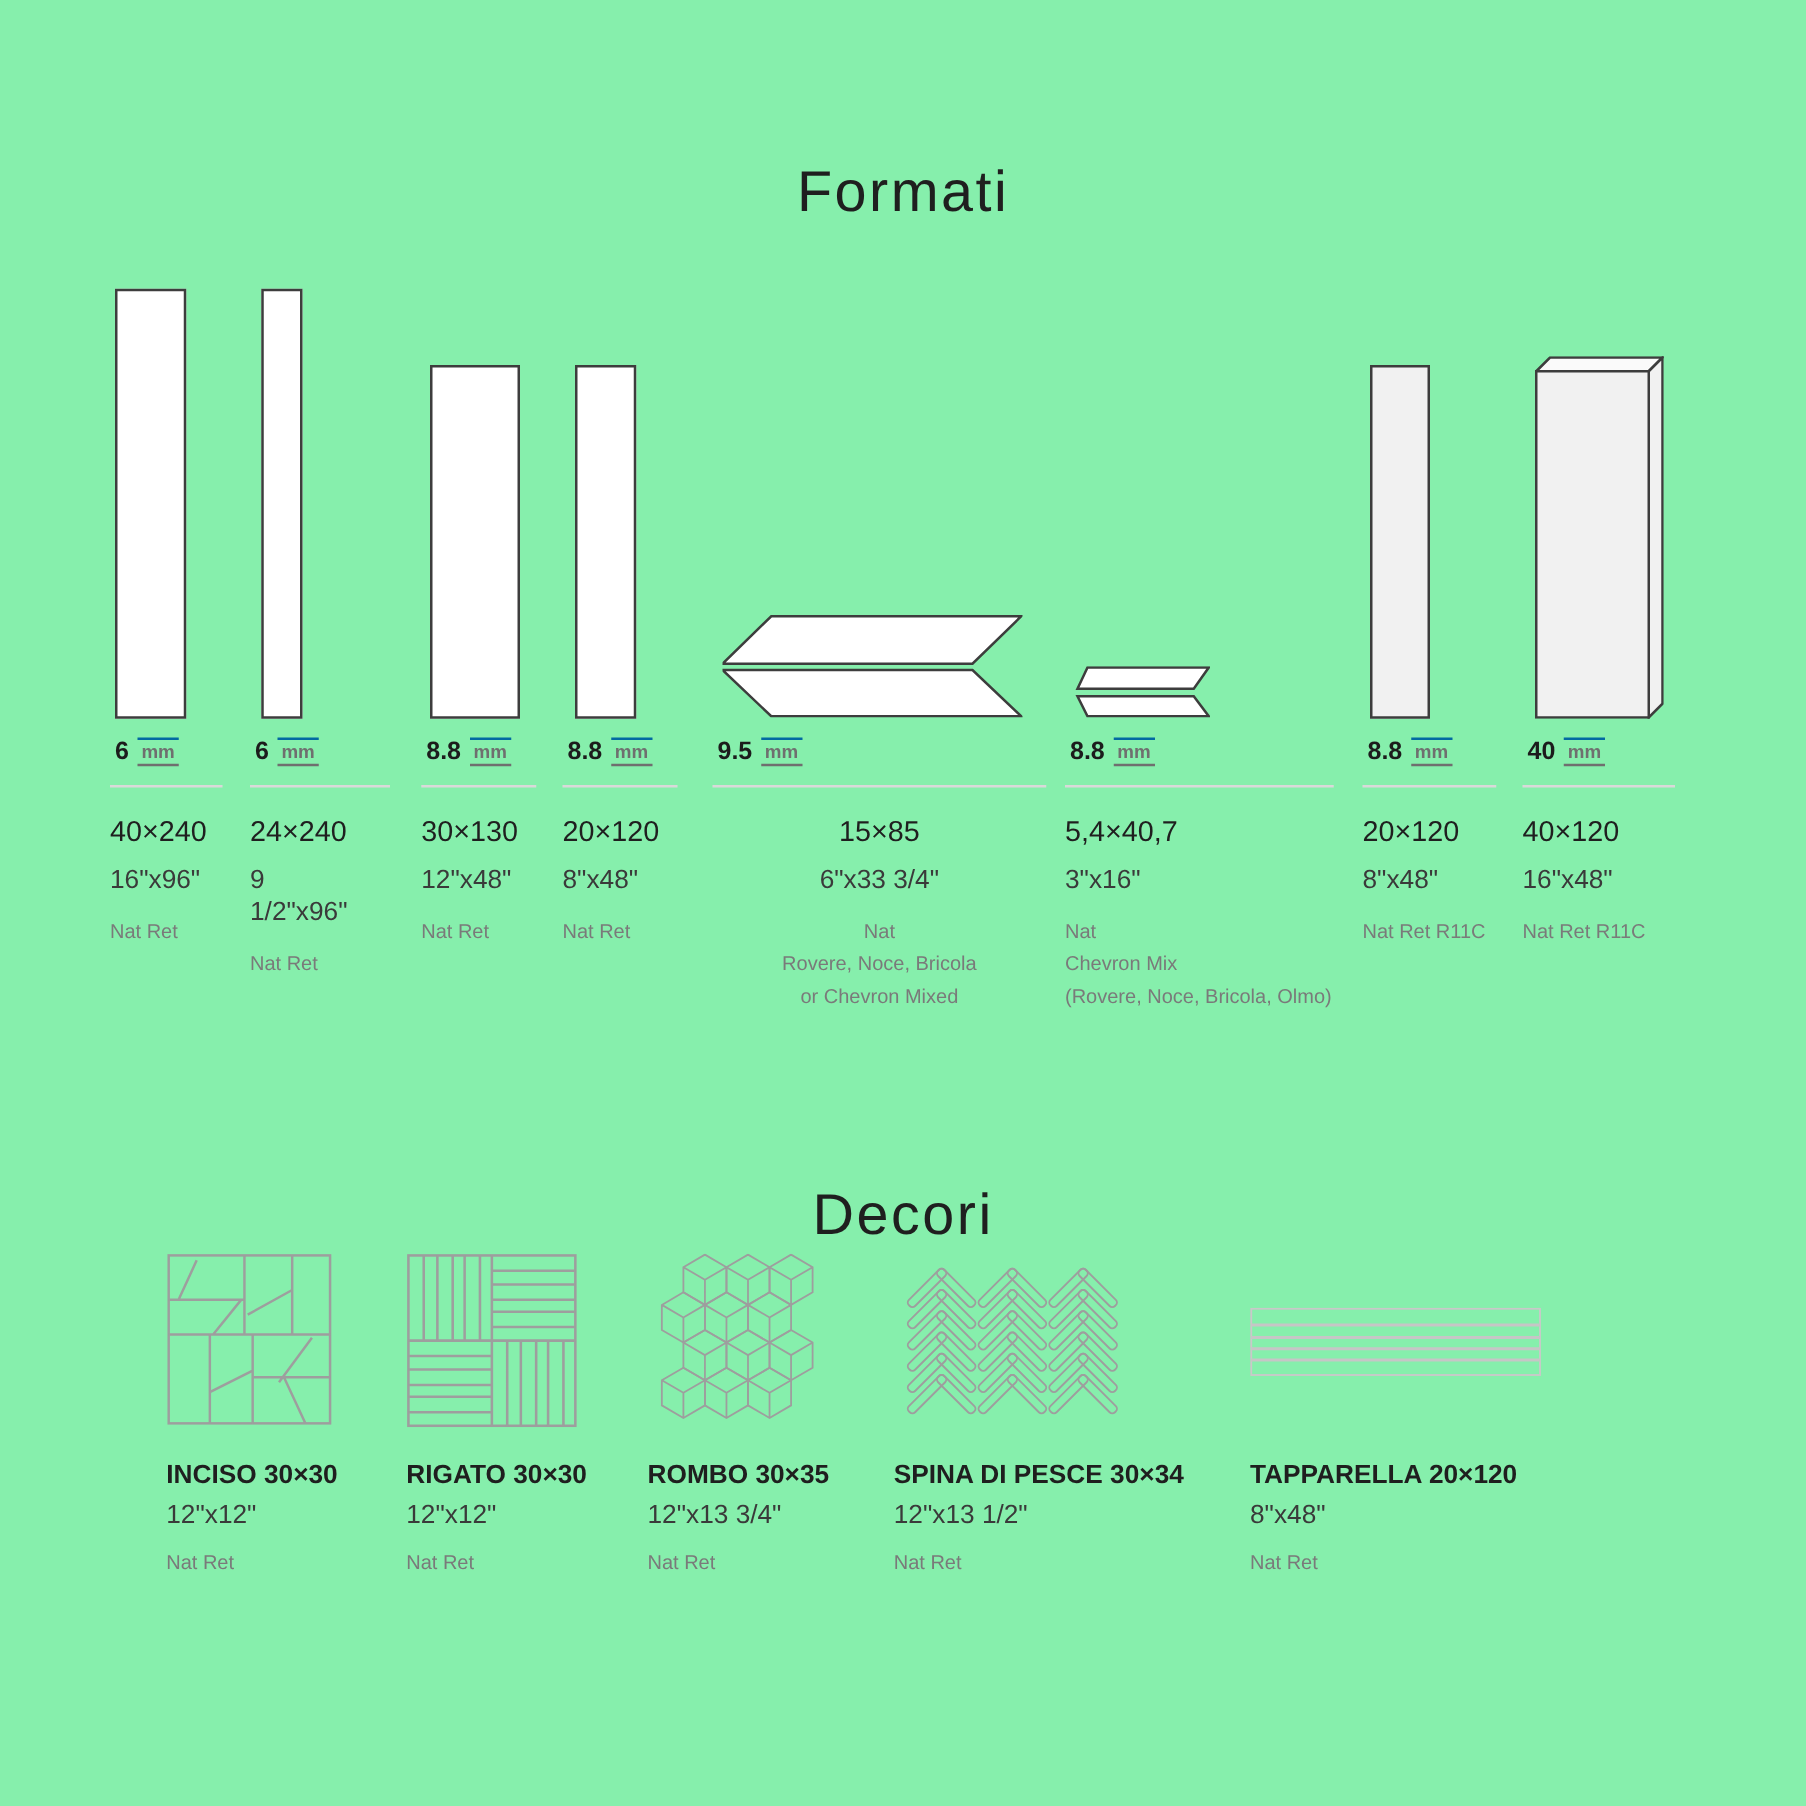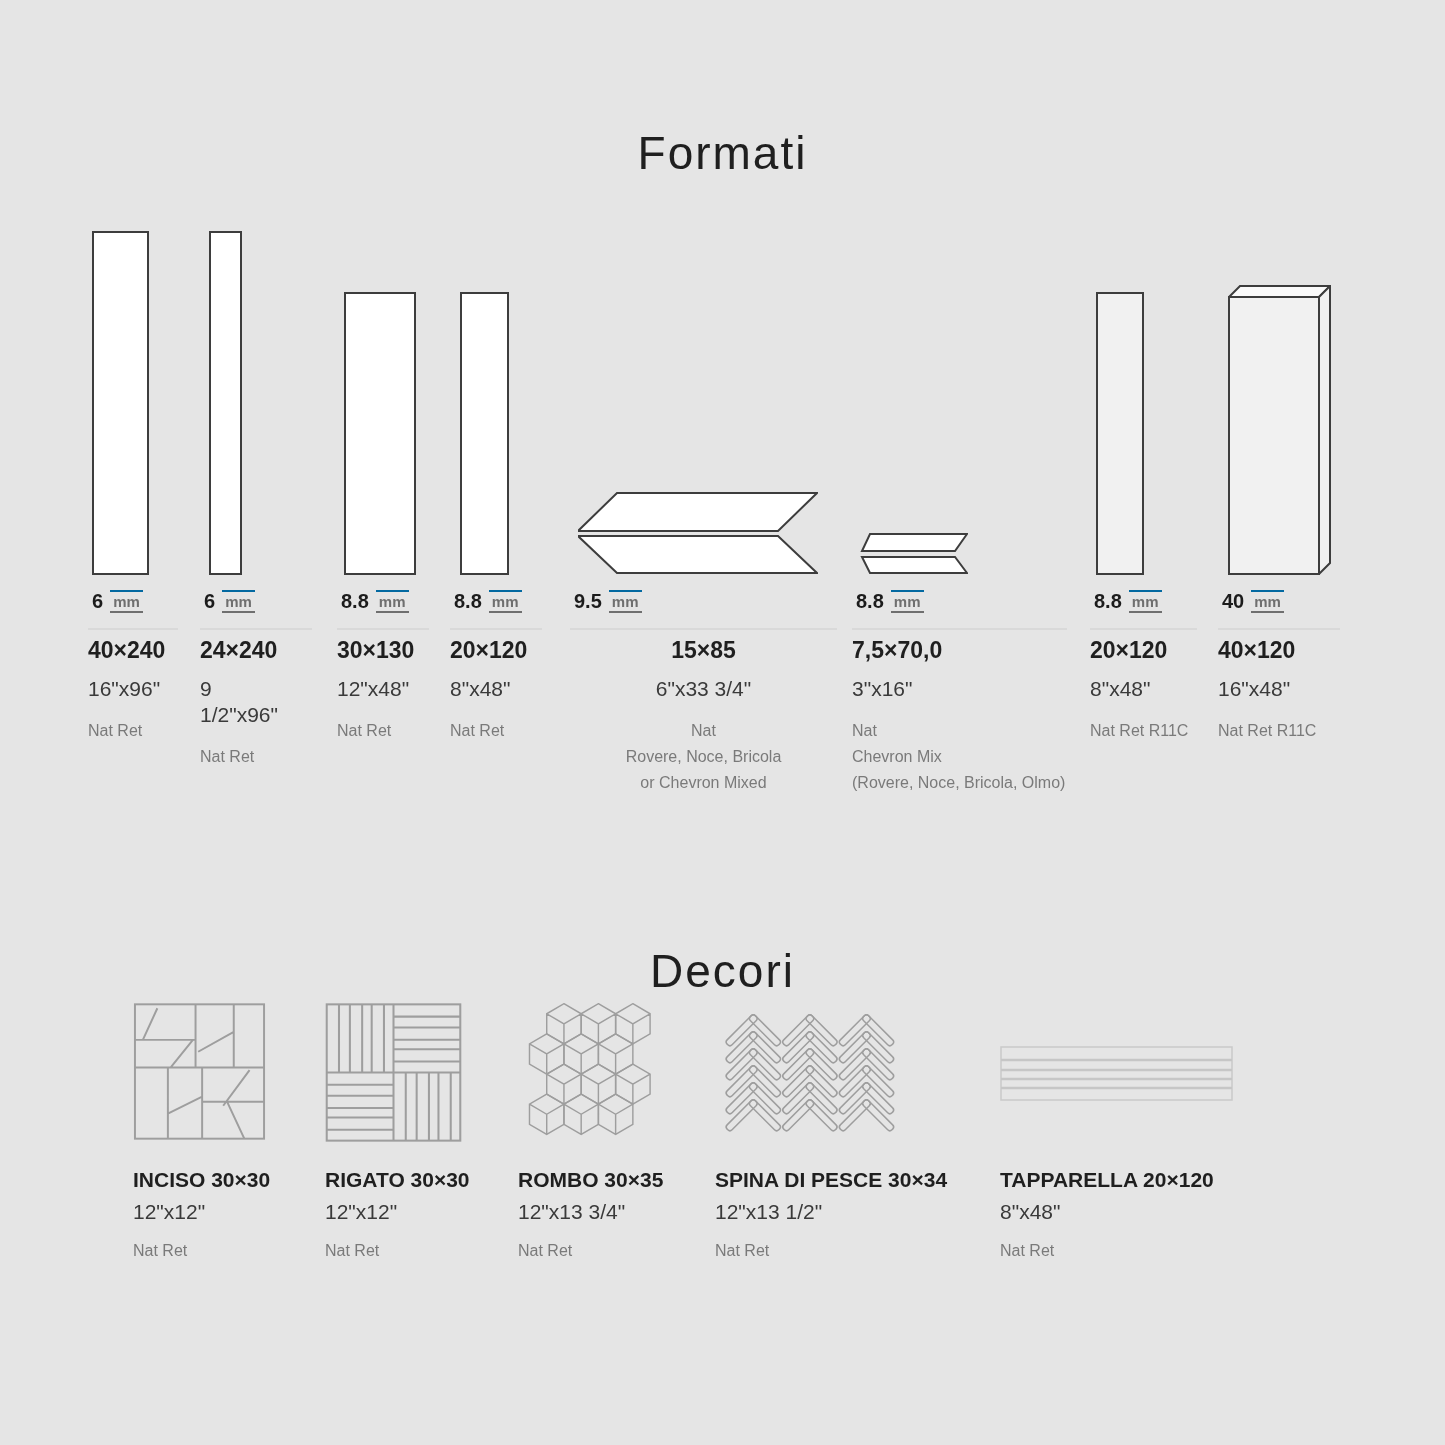--- a/index.html
+++ b/index.html
@@ -1,17 +1,17 @@
 <!DOCTYPE html>
 <html><head>
 <meta charset="utf-8">
 <style>
   html,body{margin:0;padding:0;background:#fff;}
   .canvas{
-    position:relative;width:1445px;height:1445px;background:#e5e5e5;
+    position:relative;width:1445px;height:1445px;background:#86efac;
     font-family:"Liberation Sans","DejaVu Sans",sans-serif;color:#212121;overflow:hidden;
   }
   .section-title{
     position:absolute;left:0;width:100%;text-align:center;
     font-size:46px;font-weight:400;letter-spacing:2px;color:#1f1f1f;
   }
   #formati-title{top:126px;}
   #decori-title{top:908px;margin-top:36px;}
 
   
@@ -24,21 +24,21 @@
   .tile-rect.gray{background:#f1f1f1;}
   .shape-zone svg{position:absolute;bottom:1px;display:block;}
 
   .thick{margin-top:13px;padding-left:4px;height:26px;display:flex;align-items:center;}
   .t-num{font-size:20px;font-weight:700;color:#1c1c1c;margin-right:7px;}
   .mm{
     font-size:15px;font-weight:700;color:#6f6f6f;line-height:15px;
     border-top:2px solid #0369a1;border-bottom:2px solid #6f6f6f;padding:2px 3px;
   }
   .divider{margin-top:14px;border-top:2px solid #d9d9d9;width:100%;}
-  .f-size{margin-top:7px;font-size:23px;font-weight:700;color:#1f1f1f;}
+  .f-size{margin-top:22px;font-size:23px;font-weight:400;color:#1f1f1f;}
   .f-inches{margin-top:12px;font-size:21px;color:#3a3a3a;white-space:pre-line;line-height:26px;}
   .f-finish{margin-top:16px;font-size:16px;color:#7a7a7a;white-space:pre-line;line-height:26px;}
 
   
   .d-col{position:absolute;top:1003px;}
   .icon-zone{height:165px;position:relative;}
   .d-name{font-size:21px;font-weight:700;color:#1f1f1f;}
   .d-inches{margin-top:8px;font-size:21px;color:#3a3a3a;}
   .d-finish{margin-top:18px;font-size:16px;color:#7a7a7a;}
 </style>
@@ -130,21 +130,21 @@
       <svg style="left:8px;" width="108" height="41" viewBox="0 0 108 41">
         <polygon points="10,1 107,1 95,18 2,18" fill="#ffffff" stroke="#3d3d3d" stroke-width="2"></polygon>
         <polygon points="2,24 95,24 107,40 10,40" fill="#ffffff" stroke="#3d3d3d" stroke-width="2"></polygon>
       </svg>
     </div>
     <div class="thick">
       <span class="t-num">8.8</span>
       <span class="mm">mm</span>
     </div>
     <div class="divider"></div>
-    <div class="f-size">7,5×70,0</div>
+    <div class="f-size">5,4×40,7</div>
     <div class="f-inches">3"x16"</div>
     <div class="f-finish">Nat
 Chevron Mix
 (Rovere, Noce, Bricola, Olmo)</div>
   </div>
 
   <div class="f-col" style="left:1090px;width:107px;">
     <div class="shape-zone">
       <div class="tile-rect gray" style="left:6px;width:48px;height:283px;"></div>
     </div>

